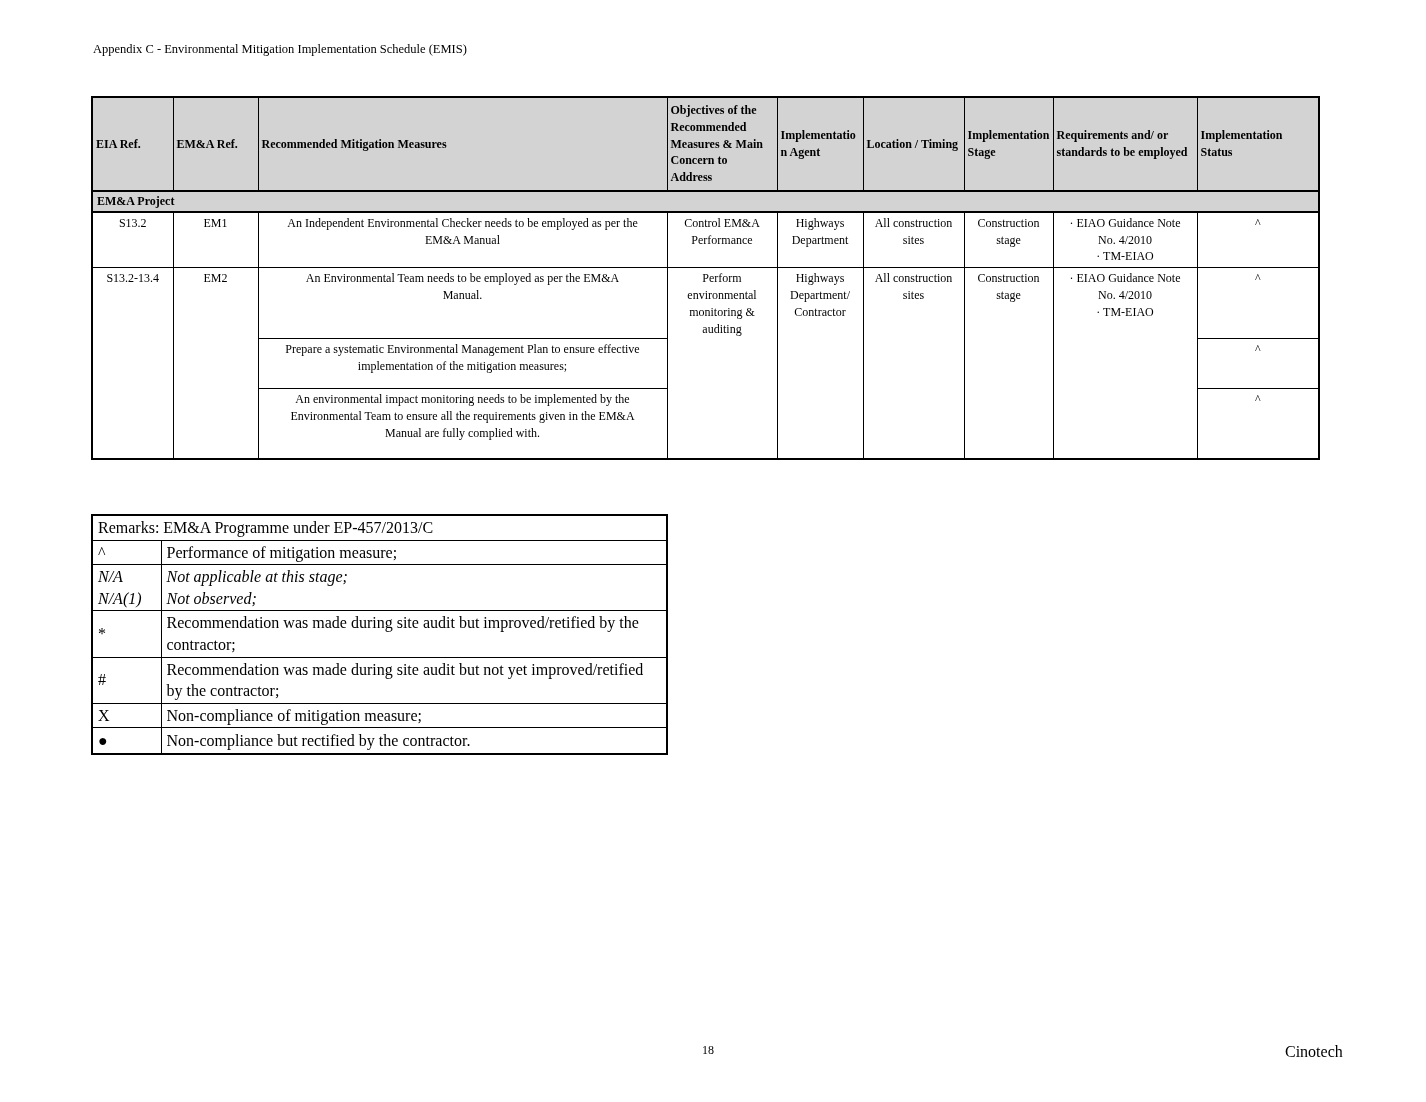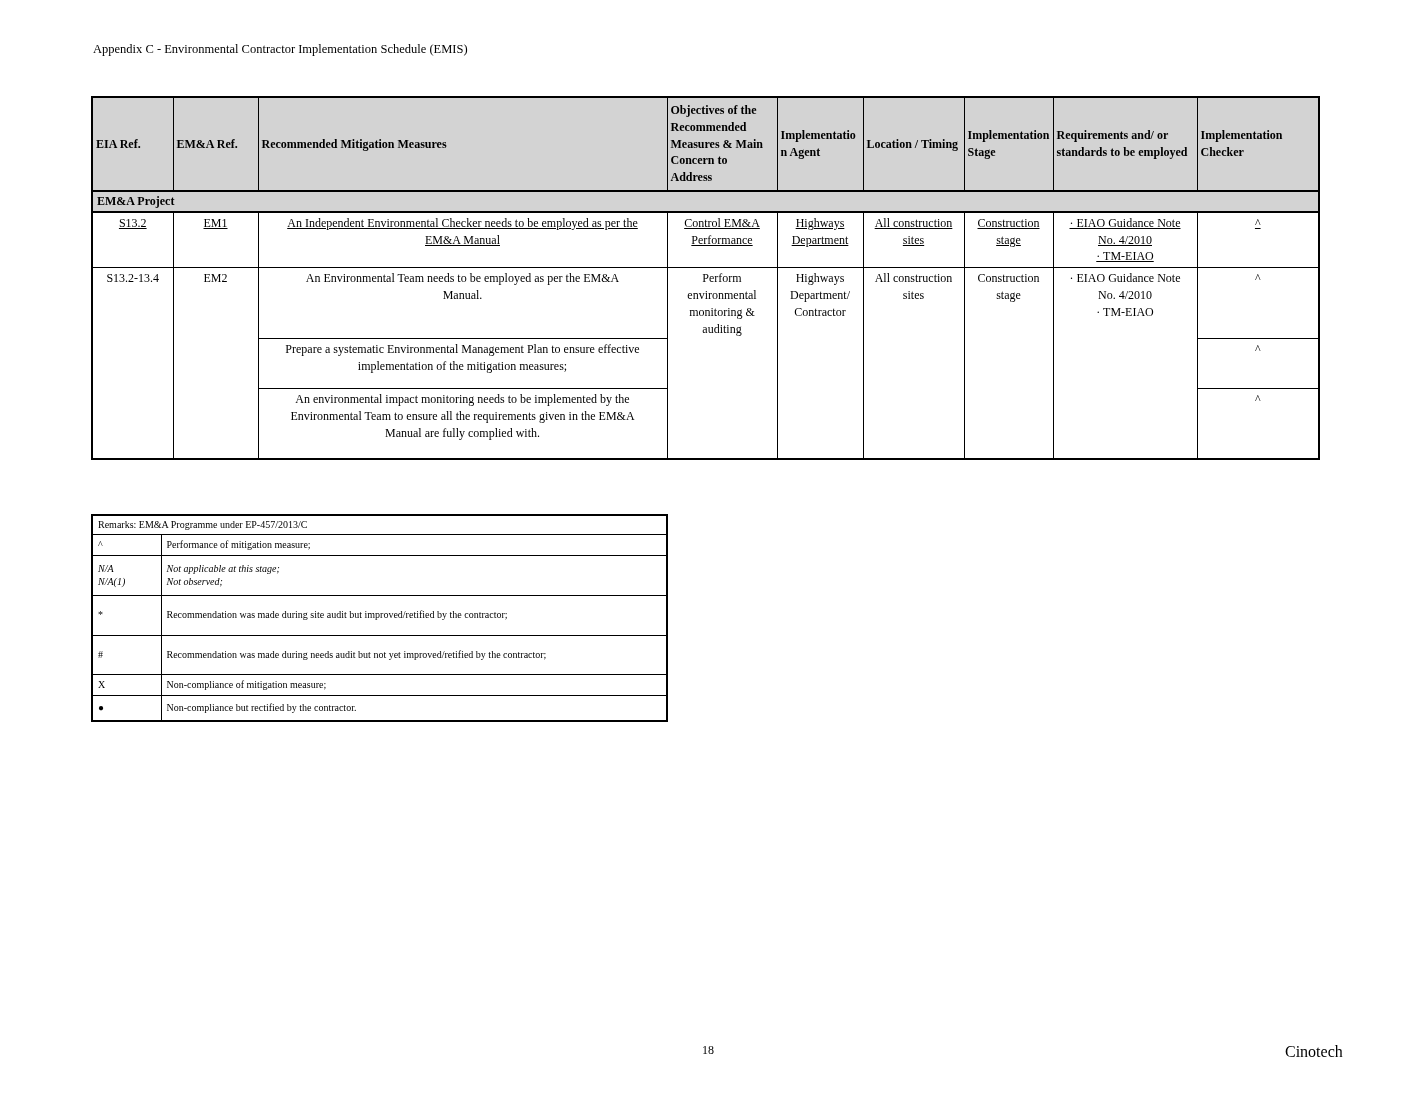--- a/index.html
+++ b/index.html
@@ -55,38 +55,38 @@
   .hdr-row       { height: 94px; }
   .section-row   { height: 17px; padding-left: 12px; }
   .section-row td{
     background: #d3d3d3;
     font-weight: bold;
     text-align: left;
     border-top: 2px solid #000;
     border-bottom: 2px solid #000;
     padding: 1px 4px;
   }
-  .row-em1   { height: 52px; text-decoration: underline; }
+  .row-em1   { height: 52px; }
   .row-em2a  { height: 71px; }
   .row-em2b  { height: 50px; }
   .row-em2c  { height: 70px; }
   .tc  { text-align: center; }
   .tl  { text-align: center; }
   .pre { white-space: pre-line; }
   
   .remarks {
     position: absolute;
     left: 91px;
     top: 514px;
     width: 575px;
     border: 2px solid #000;
   }
   .remarks td {
     border: 1px solid #000;
-    font-size: 10px;
+    font-size: 16px;
     line-height: 1.35;
     padding: 1px 5px;
     vertical-align: middle;
     white-space: pre-line;
     overflow: hidden;
   }
   .rh-title { height: 19px; }
   .rh-1 { height: 21px; }
   .rh-2 { height: 40px; font-style: italic; }
   .rh-3 { height: 40px; }
@@ -107,21 +107,21 @@
     top: 1043px;
     font-size: 16px;
     white-space: nowrap;
   }
 </style>
 </head>
 <body>
 
 <div class="page">
 
-  <div class="doc-title">Appendix C - Environmental Contractor Implementation Schedule (EMIS)</div>
+  <div class="doc-title">Appendix C - Environmental Mitigation Implementation Schedule (EMIS)</div>
 
   <table class="emis">
     <colgroup>
       <col style="width:81px">
       <col style="width:85px">
       <col style="width:409px">
       <col style="width:110px">
       <col style="width:86px">
       <col style="width:101px">
       <col style="width:89px">
@@ -135,21 +135,21 @@
         <th>Recommended Mitigation Measures</th>
         <th>Objectives of the
 Recommended
 Measures &amp; Main
 Concern to
 Address</th>
         <th>Implementation Agent</th>
         <th>Location / Timing</th>
         <th>Implementation Stage</th>
         <th>Requirements and/ or standards to be employed</th>
-        <th>Implementation Checker</th>
+        <th>Implementation Status</th>
       </tr>
     </thead>
     <tbody>
       <tr class="section-row">
         <td colspan="9">EM&amp;A Project</td>
       </tr>
       <tr class="row-em1">
         <td class="tc">S13.2</td>
         <td class="tc">EM1</td>
         <td class="tl pre">An Independent Environmental Checker needs to be employed as per the
@@ -220,21 +220,21 @@
 N/A(1)</td>
         <td>Not applicable at this stage;
 Not observed;</td>
       </tr>
       <tr class="rh-3">
         <td class="sym">*</td>
         <td>Recommendation was made during site audit but improved/retified by the contractor;</td>
       </tr>
       <tr class="rh-4">
         <td class="sym">#</td>
-        <td>Recommendation was made during needs audit but not yet improved/retified by the contractor;</td>
+        <td>Recommendation was made during site audit but not yet improved/retified by the contractor;</td>
       </tr>
       <tr class="rh-5">
         <td class="sym">X</td>
         <td>Non-compliance of mitigation measure;</td>
       </tr>
       <tr class="rh-6">
         <td class="sym">●</td>
         <td>Non-compliance but rectified by the contractor.</td>
       </tr>
     </tbody>

